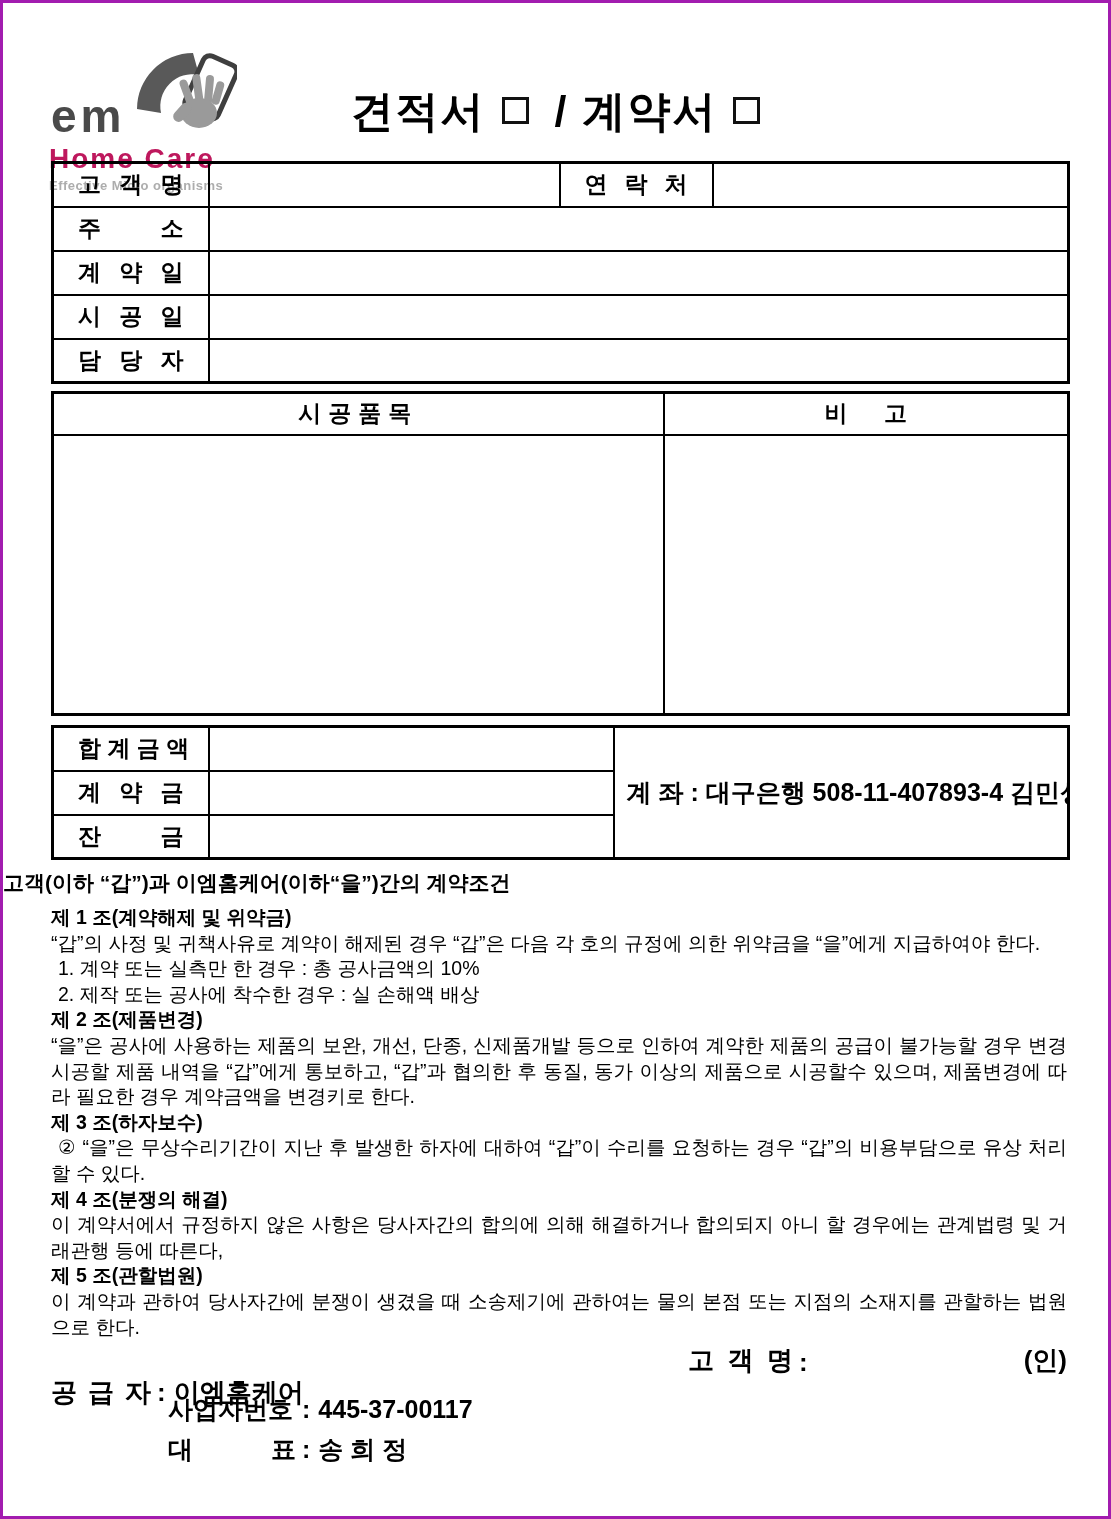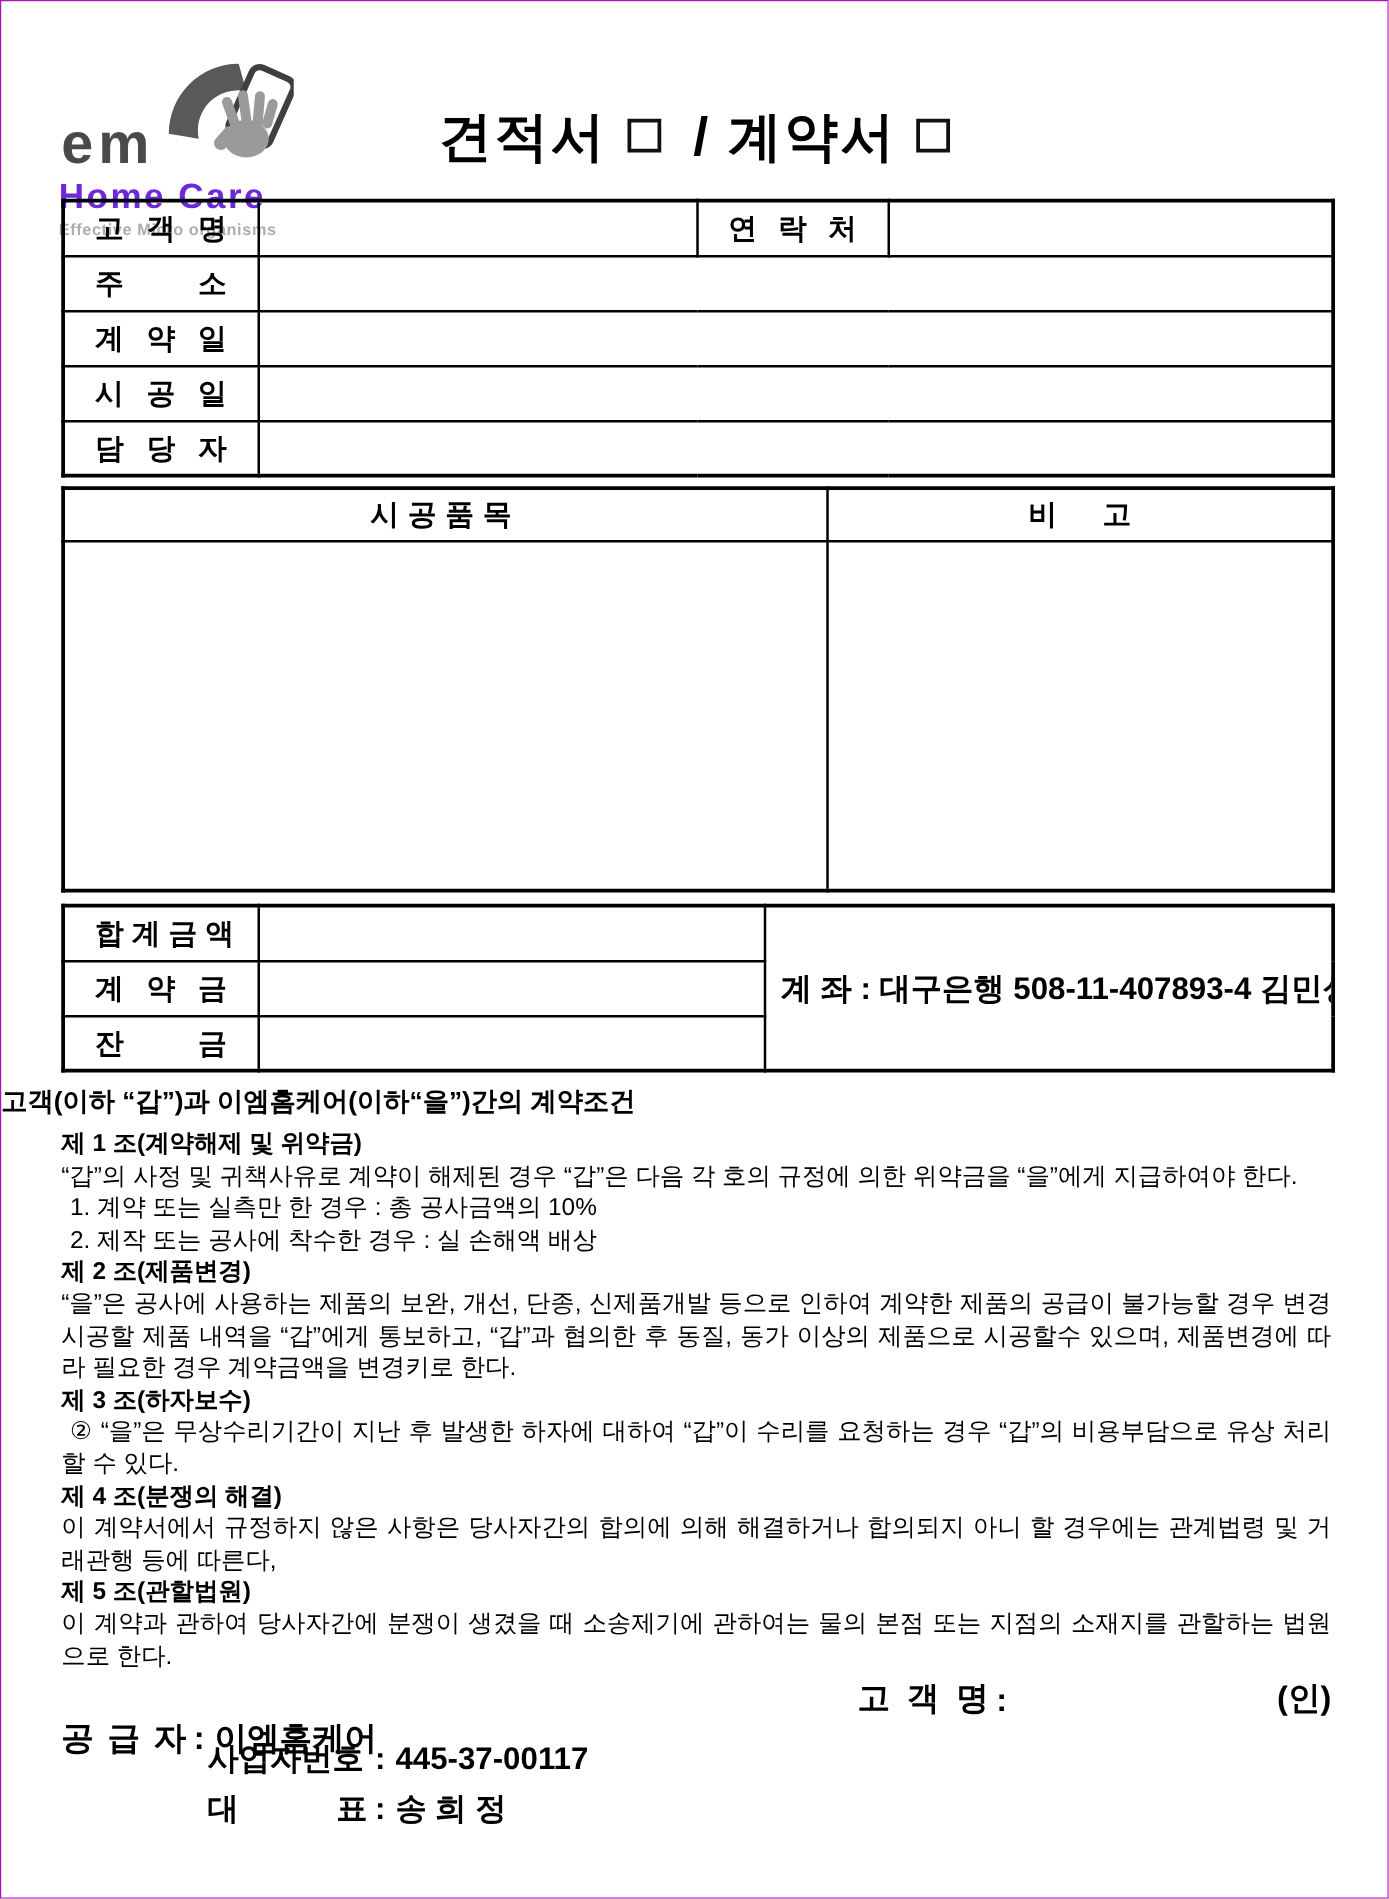--- a/index.html
+++ b/index.html
@@ -1,31 +1,31 @@
 <!DOCTYPE html>
 <html lang="ko"><head>
 <meta charset="utf-8">
 <style>
   * { margin:0; padding:0; box-sizing:border-box; }
   html,body { background:#e8e8e8; }
   body { font-family:"Liberation Sans","DejaVu Sans",sans-serif; color:#000; }
   .page {
     position:relative; width:1111px; height:1519px; margin:0 auto;
-    background:#fff; border:1px solid #a21caf; overflow:hidden;
+    background:#fff; border:3px solid #a21caf; overflow:hidden;
   }
 
   
   .logo { position:absolute; top:50px; left:46px; width:260px; }
   .logo-top { position:relative; height:88px; }
   .logo-em {
     position:absolute; left:2px; top:40px; font-size:46px; font-weight:800;
     letter-spacing:4px; color:#4a4a4a; line-height:1;
   }
   .logo-icon { position:absolute; left:84px; top:-4px; }
-  .logo-name { font-size:28px; font-weight:bold; color:#6d28d9; letter-spacing:2px; margin-top:2px; }
+  .logo-name { font-size:28px; font-weight:bold; color:#be185d; letter-spacing:2px; margin-top:2px; }
   .logo-tagline { font-size:13px; color:#adadad; letter-spacing:0.5px; margin-top:3px;font-weight:bold; }
 
   
   .doc-title {
     position:absolute; top:80px; left:0; right:0; text-align:center;
     font-size:43px; font-weight:800; letter-spacing:2px; white-space:nowrap;
   }
   .doc-title .sep { margin:0 14px 0 26px; }
   .checkbox {
     display:inline-block; width:27px; height:27px; border:3px solid #111;

